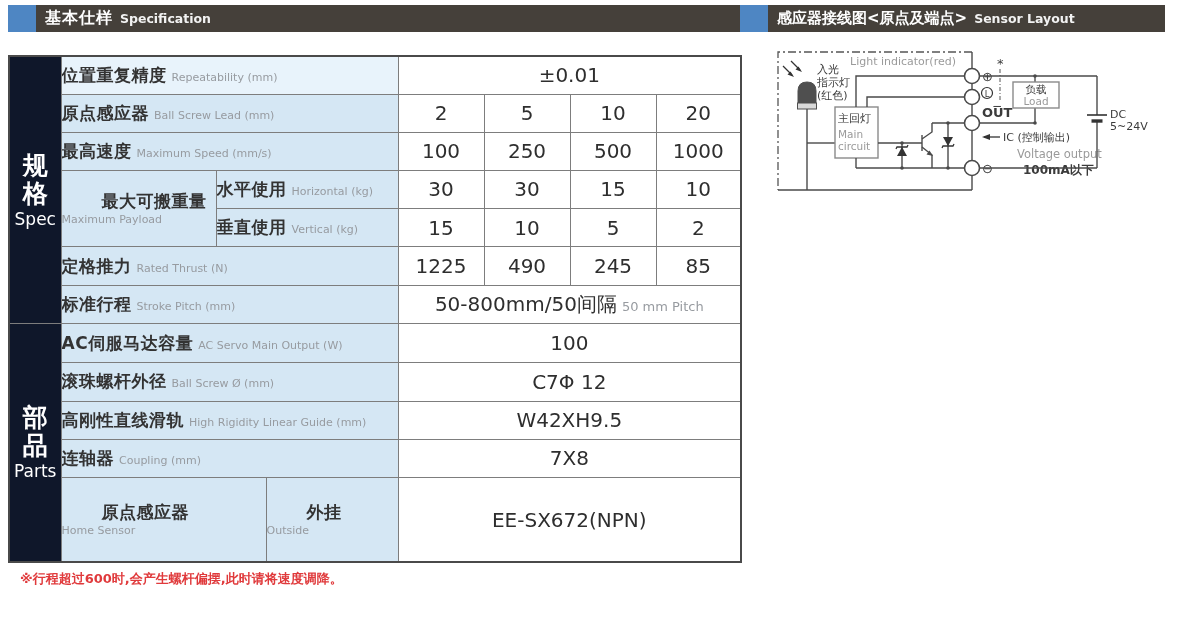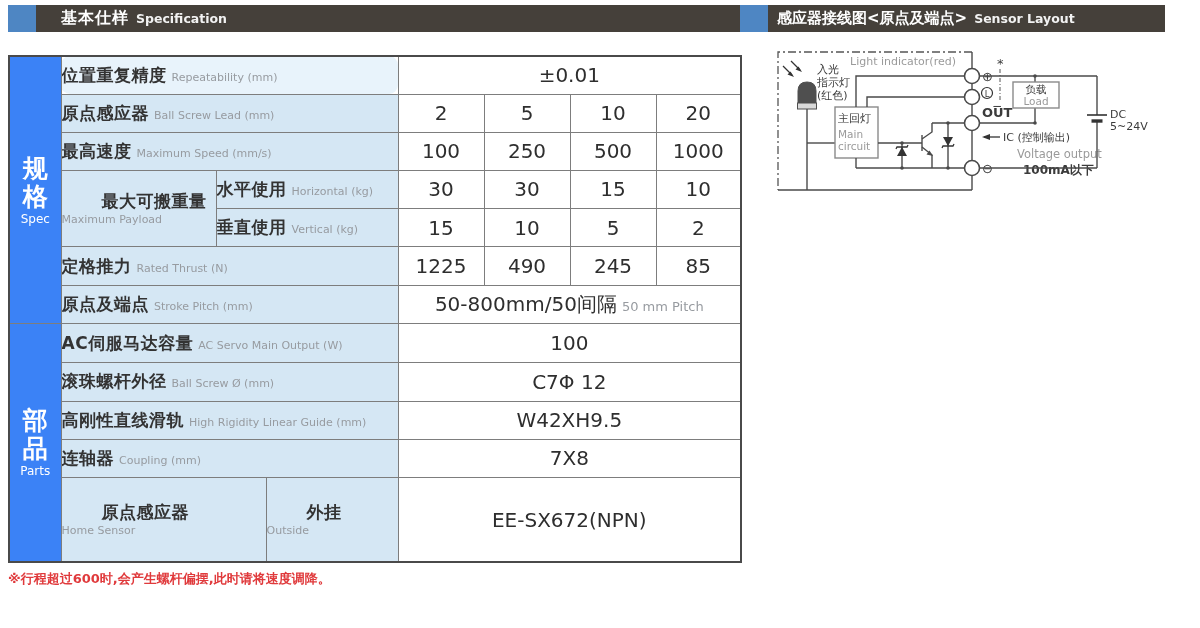--- a/index.html
+++ b/index.html
@@ -6,45 +6,45 @@
   body{
     width:1200px;height:628px;position:relative;background:#ffffff;
     font-family:"DejaVu Sans","Liberation Sans",sans-serif;
     -webkit-font-smoothing:antialiased;overflow:hidden;
   }
   
   .hbar{position:absolute;top:5px;height:27px;background:#45403a;display:flex;align-items:center;}
   .hbar .sq{position:absolute;left:-28px;top:0;width:28px;height:27px;background:#4e86c3;}
   .hbar .zh{color:#fff;font-weight:bold;font-size:16px;margin-left:9px;letter-spacing:1px;white-space:nowrap;}
   .hbar .en{color:#f2f2f2;font-weight:bold;font-size:12.5px;margin-left:7px;white-space:nowrap;}
-  #hbar-left{left:36px;width:704px;padding-left:16px;}
+  #hbar-left{left:36px;width:704px;}
   #hbar-right{left:768px;width:397px;}
   #hbar-right .zh{font-size:15px;letter-spacing:0;}
   
   table.spec{
     position:absolute;left:8px;top:55px;width:732px;height:508px;
     border-collapse:collapse;table-layout:fixed;border:2px solid #4a4a4a;
   }
   table.spec td{border:1px solid #7d7d7d;padding:0;overflow:hidden;}
-  td.sec{background:#3b82f6;color:#ffffff;text-align:center;vertical-align:middle;}
+  td.sec{background:#0f172a;color:#ffffff;text-align:center;vertical-align:middle;}
   td.sec .zh{width:28px;margin:0 auto;font-size:25px;font-weight:bold;line-height:1.12;word-break:break-all;}
-  td.sec .en{font-size:12px;margin-top:1px;}
+  td.sec .en{font-size:17px;margin-top:1px;}
   td.lbl{background:#d5e7f4;vertical-align:middle;padding:2px 4px 2px 11px;}
-  td.lbl.first{background:#e8f3fb;border-radius:9px;}
+  td.lbl.first{background:#e8f3fb;}
   td.lbl .zh{font-size:17px;color:#333;font-weight:600;letter-spacing:0.5px;}
   td.lbl .en{font-size:11px;color:#979ba0;margin-left:5px;}
   td.lbl.stack .zh{display:block;line-height:1.25;padding-left:40px;}
   td.lbl.stack .en{display:block;margin-left:0;line-height:1.2;}
   td.val{background:#fff;text-align:center;vertical-align:middle;font-size:20px;color:#2e2e2e;}
   td.val .sub-en{font-size:13px;color:#979ba0;margin-left:5px;}
   
   .fnote{position:absolute;font-size:12px;line-height:1.45;}
   .fnote .red{color:#e03a3c;font-weight:bold;font-size:13px;display:block;}
   .fnote .gray{color:#8f8f8f;display:block;margin-left:11px;}
-  #fnote-left{left:8px;top:570px;text-align:right;}
+  #fnote-left{left:20px;top:570px;text-align:right;}
   #fnote-right{left:421px;top:570px;}
   
   #diagram{position:absolute;left:770px;top:45px;}
   #diagram text{font-family:"DejaVu Sans","Liberation Sans",sans-serif;}
   .t-dark{fill:#3b3b3b;}
   .t-gray{fill:#9a9a9a;}
 </style>
 </head>
 <body>
 
@@ -125,21 +125,21 @@
     <td class="lbl" colspan="3">
       <span class="zh">定格推力</span><span class="en">Rated Thrust (N)</span>
     </td>
     <td class="val">1225</td>
     <td class="val">490</td>
     <td class="val">245</td>
     <td class="val">85</td>
   </tr>
   <tr style="height:38px">
     <td class="lbl" colspan="3">
-      <span class="zh">原点及端点</span><span class="en">Stroke Pitch (mm)</span>
+      <span class="zh">标准行程</span><span class="en">Stroke Pitch (mm)</span>
     </td>
     <td class="val" colspan="4">
       <span>50-800mm/50间隔</span><span class="sub-en">50 mm Pitch</span>
     </td>
   </tr>
   <tr style="height:38px">
     <td class="sec" rowspan="5">
       <div class="zh">部品</div>
       <div class="en">Parts</div>
     </td>

